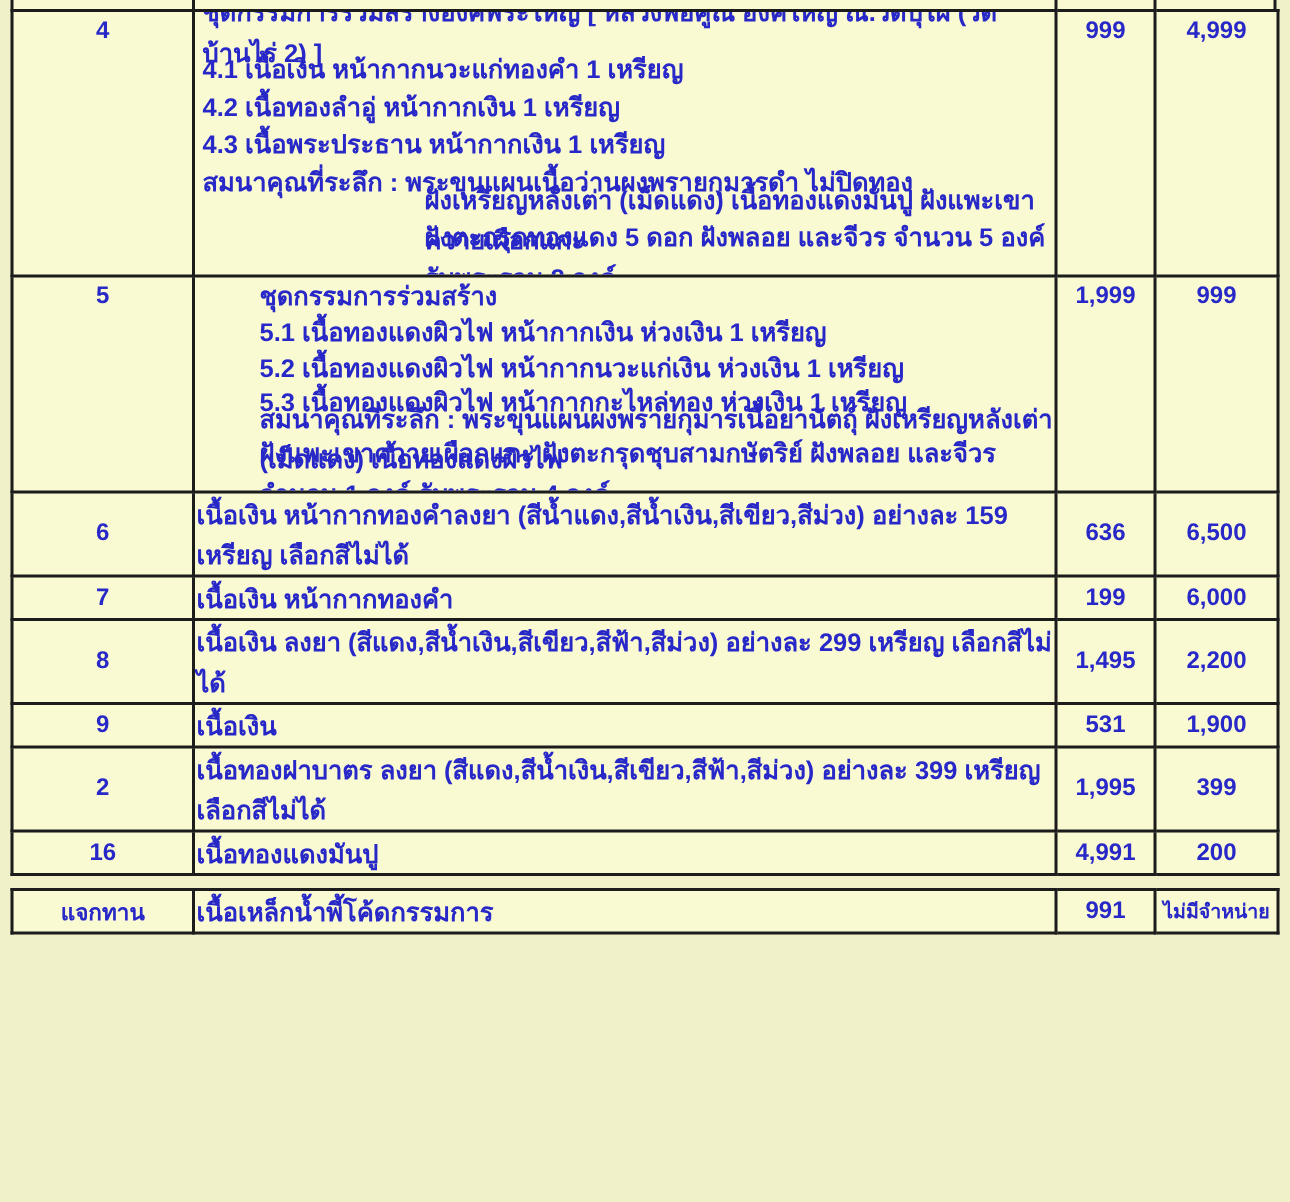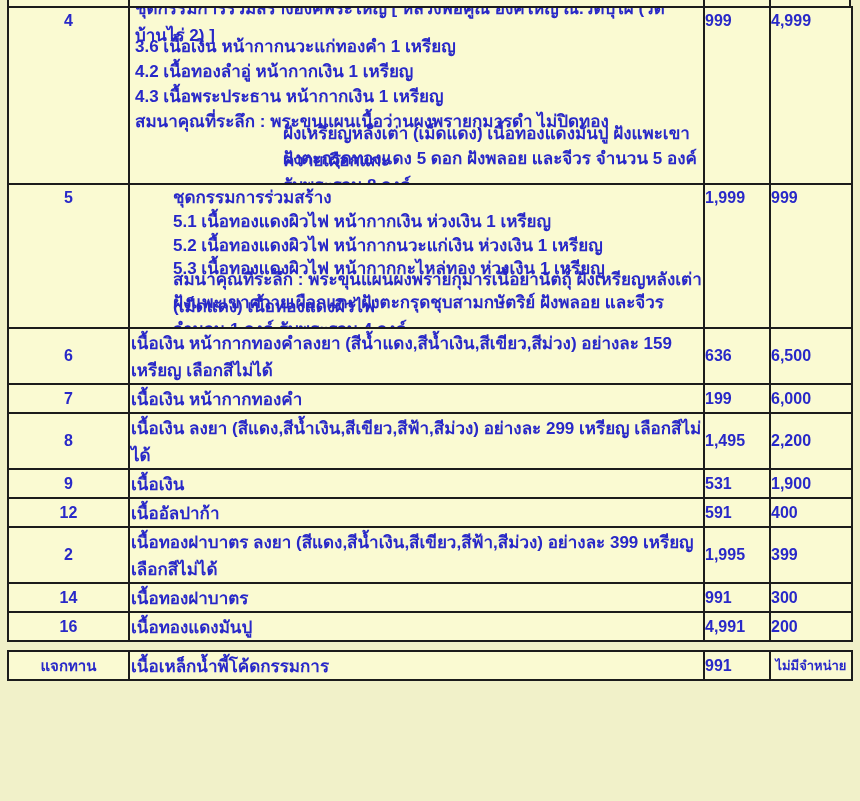--- a/index.html
+++ b/index.html
@@ -16,21 +16,21 @@
   .sliver .vstub{position:absolute;top:0;width:2px;height:6px;background:#1C1C1C;}
   .vs0{left:0;}  .vs1{left:121px;} .vs2{left:696px;} .vs3{left:762px;} .vs4{left:842px;}
 
   table.grid{border-collapse:collapse;table-layout:fixed;width:844px;}
   .grid td{border:2px solid #1C1C1C;background:#FAFAD2;padding:0;overflow:hidden;}
   .w-no{width:121px;} .w-desc{width:575px;} .w-p1{width:66px;} .w-p2{width:82px;}
 
   .c-no{text-align:center;font-size:16px;vertical-align:middle;}
   .c-desc{vertical-align:middle;font-size:17px;}
   .c-desc .txt{padding-left:1px;display:block;}
-  .c-p1,.c-p2{text-align:left;padding-right:10px;font-size:16px;vertical-align:middle;}
+  .c-p1,.c-p2{text-align:center;padding-right:10px;font-size:16px;vertical-align:middle;}
   .na{text-align:center;padding-right:0;font-size:13px;}
 
   
   .block td{vertical-align:top;}
   .block .c-no{line-height:25px;}
   .block .c-p1,.block .c-p2{line-height:25px;}
   .line{height:25px;display:flex;align-items:center;padding-left:5px;font-size:17px;}
   .r5 .line{height:23.7px;padding-left:43px;}
   .ind-a{padding-left:153px;}
   .ind-b{padding-left:135px;}
@@ -62,21 +62,21 @@
         <col class="w-desc">
         <col class="w-p1">
         <col class="w-p2">
       </colgroup>
 
     <tbody>
         <tr class="block r4">
       <td class="c-no">4</td>
       <td class="c-desc">
         <div class="line">ชุดกรรมการร่วมสร้างองค์พระใหญ่ [ หลวงพ่อคูณ องค์ใหญ่ ณ.วัดบุไผ่ (วัดบ้านไร่ 2) ]</div>
-        <div class="line">3.6 เนื้อเงิน หน้ากากนวะแก่ทองคำ 1 เหรียญ</div>
+        <div class="line">4.1 เนื้อเงิน หน้ากากนวะแก่ทองคำ 1 เหรียญ</div>
         <div class="line">4.2 เนื้อทองลำอู่ หน้ากากเงิน 1 เหรียญ</div>
         <div class="line">4.3 เนื้อพระประธาน หน้ากากเงิน 1 เหรียญ</div>
         <div class="line">สมนาคุณที่ระลึก : พระขุนแผนเนื้อว่านผงพรายกุมารดำ ไม่ปิดทอง</div>
         <div class="line ind-a">ฝังเหรียญหลังเต่า (เม็ดแดง) เนื้อทองแดงมันปู ฝังแพะเขาควายเผือกแกะ</div>
         <div class="line ind-a">ฝังตะกรุดทองแดง 5 ดอก ฝังพลอย และจีวร จำนวน 5 องค์ รับพระรวม 8 องค์</div>
       </td>
       <td class="c-p1">999</td>
       <td class="c-p2">4,999</td>
     </tr>
 
@@ -120,42 +120,26 @@
     </tr>
     <tr class="single">
       <td class="c-no">9</td>
       <td class="c-desc">
             <span class="txt">เนื้อเงิน</span>
           </td>
       <td class="c-p1">531</td>
       <td class="c-p2">1,900</td>
     </tr>
     <tr class="single">
-      <td class="c-no">12</td>
-      <td class="c-desc">
-            <span class="txt">เนื้ออัลปาก้า</span>
-          </td>
-      <td class="c-p1">591</td>
-      <td class="c-p2">400</td>
-    </tr>
-    <tr class="single">
       <td class="c-no">2</td>
       <td class="c-desc">
             <span class="txt">เนื้อทองฝาบาตร ลงยา (สีแดง,สีน้ำเงิน,สีเขียว,สีฟ้า,สีม่วง) อย่างละ 399 เหรียญ เลือกสีไม่ได้</span>
           </td>
       <td class="c-p1">1,995</td>
       <td class="c-p2">399</td>
-    </tr>
-    <tr class="single">
-      <td class="c-no">14</td>
-      <td class="c-desc">
-            <span class="txt">เนื้อทองฝาบาตร</span>
-          </td>
-      <td class="c-p1">991</td>
-      <td class="c-p2">300</td>
     </tr>
     <tr class="single">
       <td class="c-no">16</td>
       <td class="c-desc">
             <span class="txt">เนื้อทองแดงมันปู</span>
           </td>
       <td class="c-p1">4,991</td>
       <td class="c-p2">200</td>
     </tr>
   </tbody>

